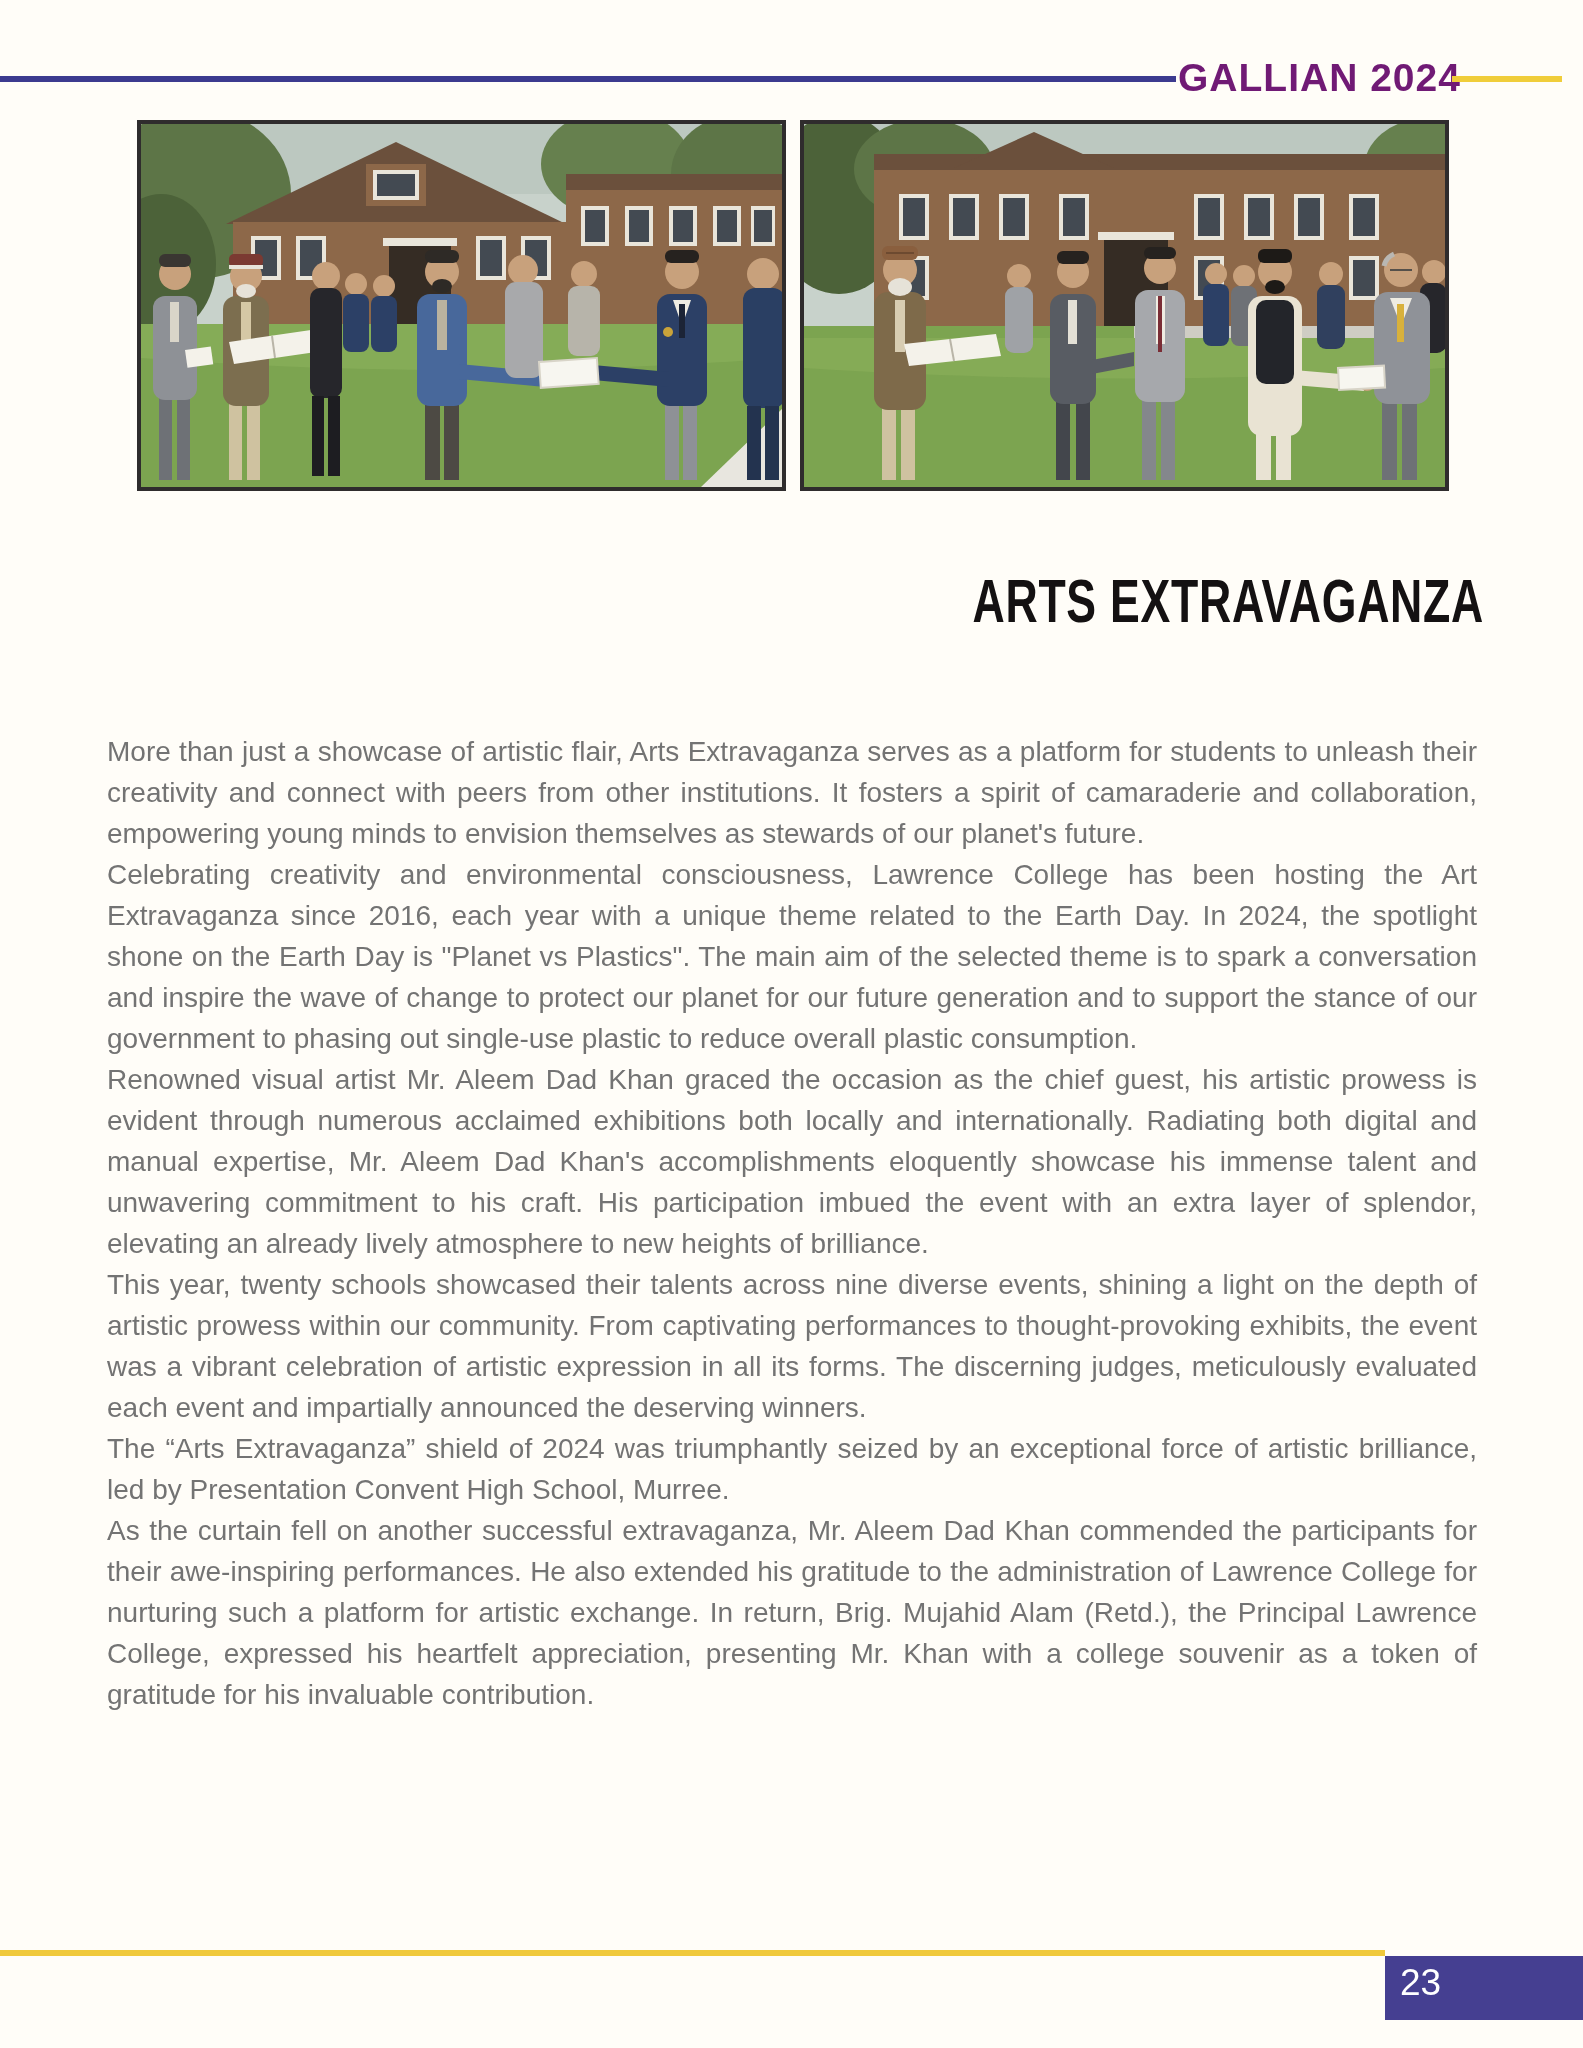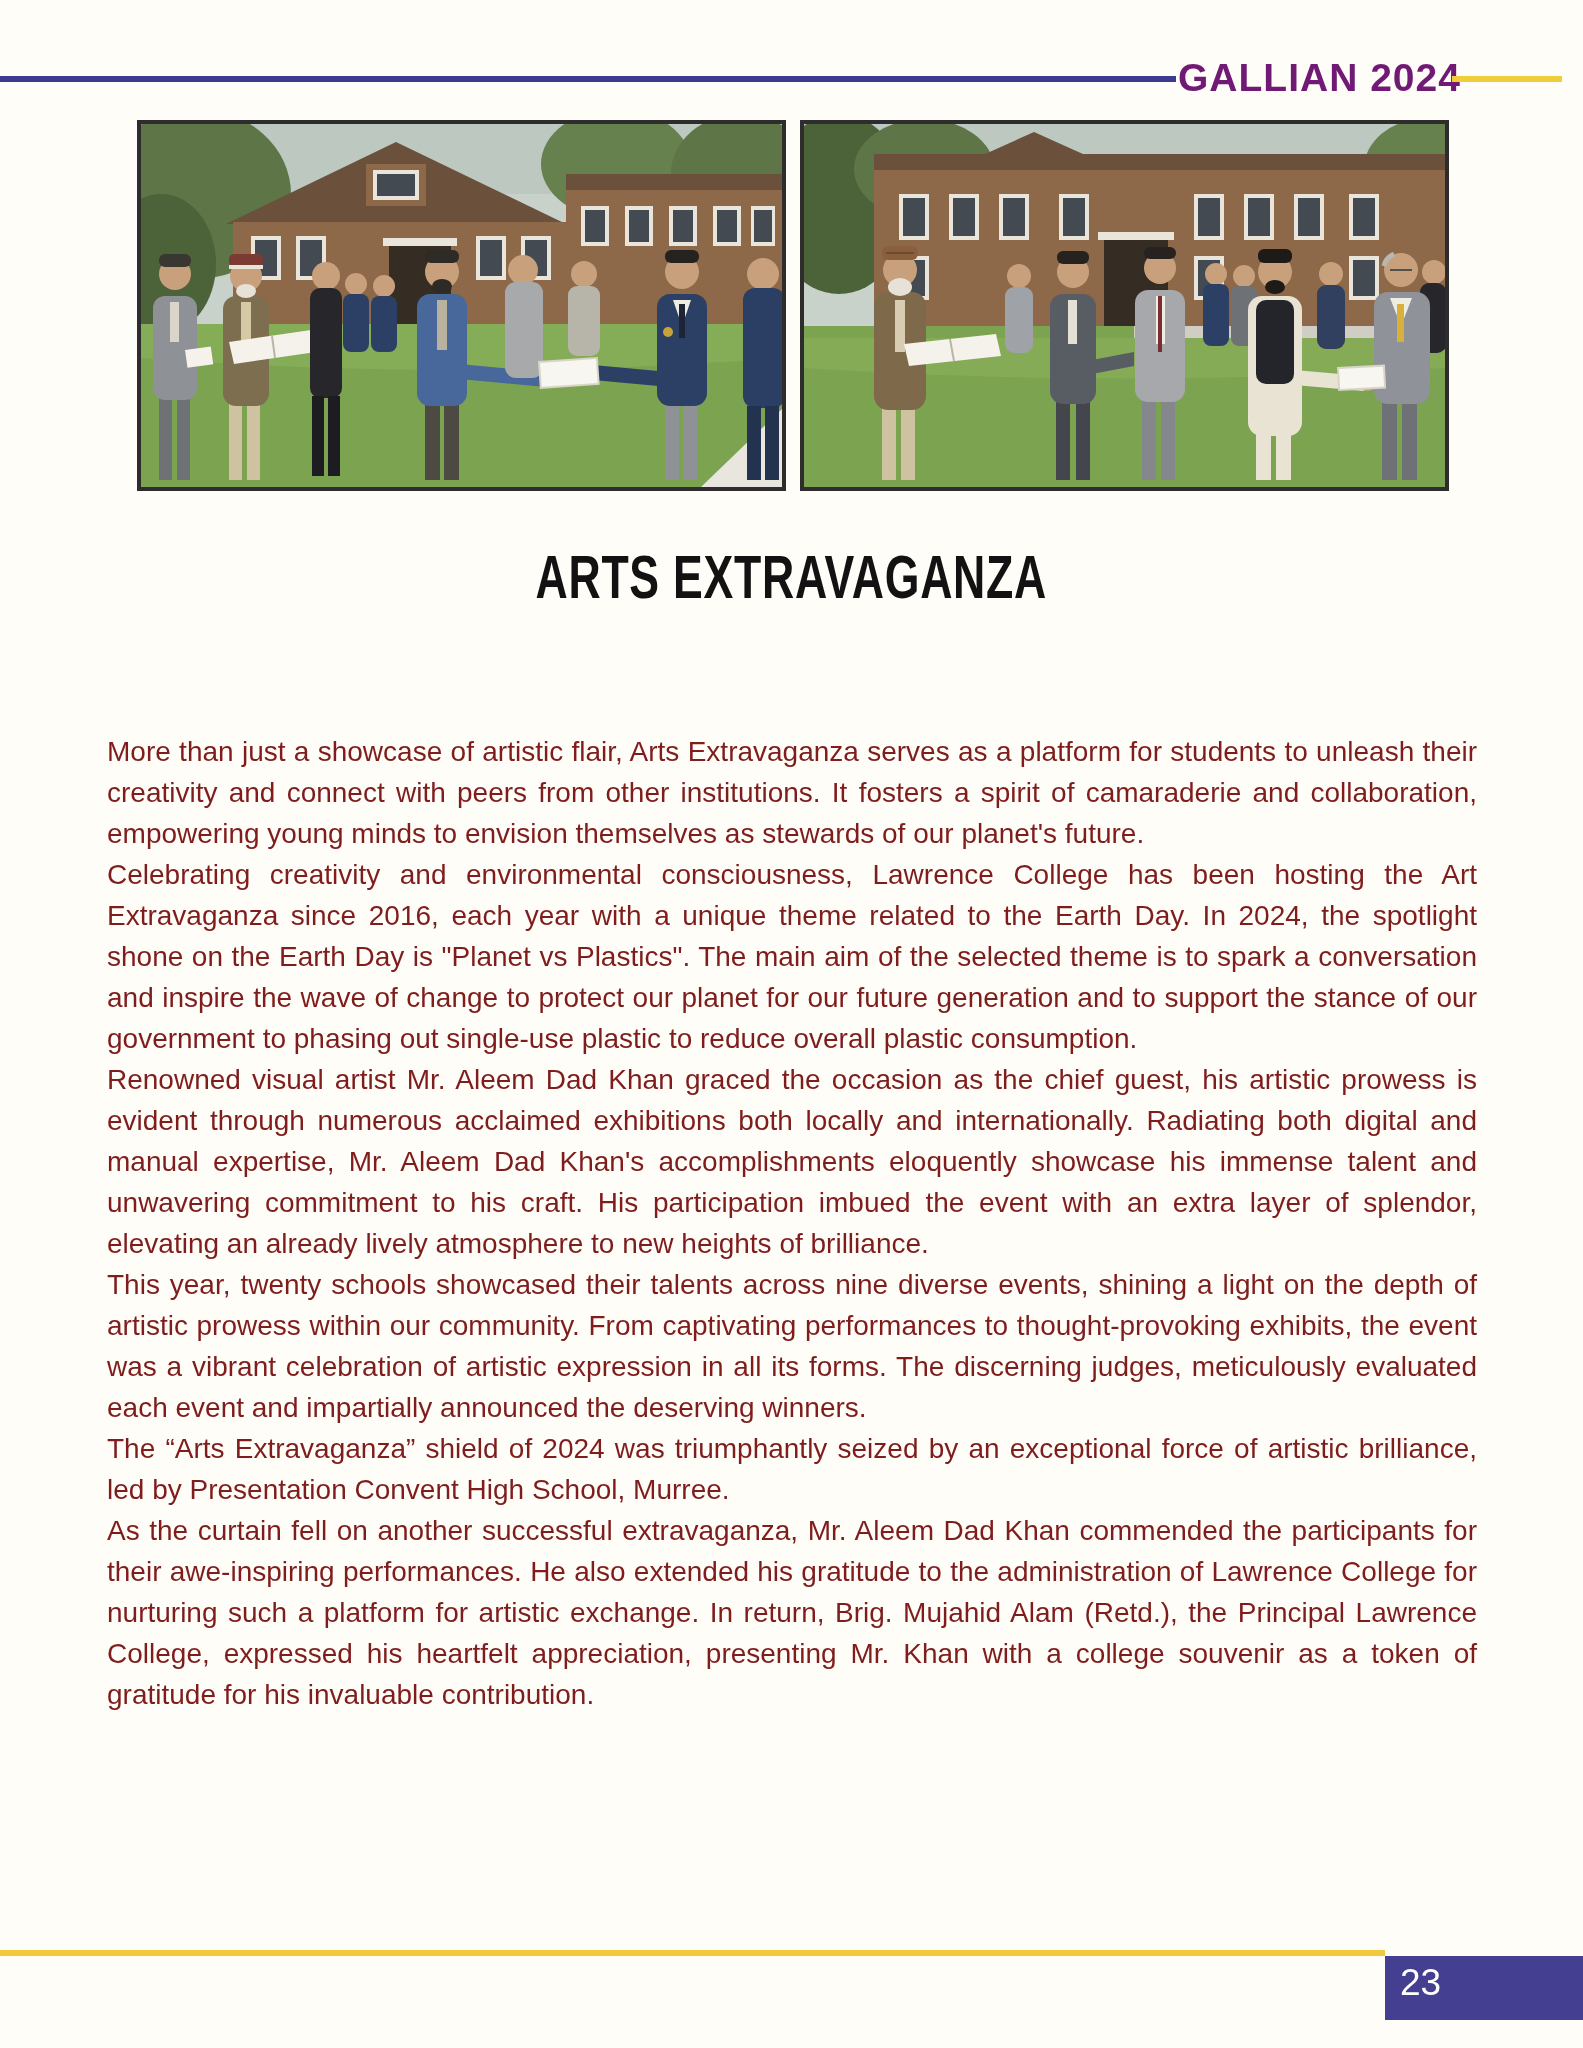--- a/index.html
+++ b/index.html
@@ -29,21 +29,21 @@
     display:inline-block;font-size:62px;font-weight:bold;letter-spacing:1px;
     transform:scaleX(.72);transform-origin:50% 50%;white-space:nowrap;color:#141112;
   }
   .art-sub{
     display:inline-block;font-size:40px;font-weight:bold;letter-spacing:0;
     transform:scaleX(.76);transform-origin:50% 50%;white-space:nowrap;color:#141112;
   }
   
   .body-text{
     position:absolute;left:107px;top:731px;width:1370px;
-    font-size:28px;line-height:41px;text-align:justify;color:#7f1d1d;
+    font-size:28px;line-height:41px;text-align:justify;color:#737373;
   }
   .body-text p{margin:0;}
   
   .foot-rule{position:absolute;left:0;top:1950px;width:1385px;height:6px;background:#f0c93c;}
   .page-badge{
     position:absolute;left:1385px;top:1956px;width:198px;height:64px;background:#453f91;
   }
   .page-num{margin:6px 0 0 15px;font-size:37px;color:#ffffff;font-weight:normal;}
 </style>
 </head>
@@ -300,21 +300,21 @@
           <line x1="586" y1="146" x2="608" y2="146" stroke="#55504a" stroke-width="2"></line>
           <polygon points="582,252 548,248 548,262 582,266" fill="#8f9298"></polygon>
           <circle cx="545" cy="255" r="8" fill="#c8a17c"></circle>
         </g>
 
         <rect x="534" y="244" width="46" height="22" fill="#f7f6f0" stroke="#d8d4c8" stroke-width="2" transform="rotate(-3 534 244)"></rect>
       </g>
     </svg>
   </div>
 
-  <div class="title-wrap" style="top:546px;">
+  <div class="title-wrap" style="top:570px;text-align:right;">
     <span class="art-title">ARTS EXTRAVAGANZA</span>
   </div>
 
   <div class="body-text">
     <p>More than just a showcase of artistic flair, Arts Extravaganza serves as a platform for students to unleash their creativity and connect with peers from other institutions. It fosters a spirit of camaraderie and collaboration, empowering young minds to envision themselves as stewards of our planet's future.</p>
     <p>Celebrating creativity and environmental consciousness, Lawrence College has been hosting the Art Extravaganza since 2016, each year with a unique theme related to the Earth Day. In 2024, the spotlight shone on the Earth Day is "Planet vs Plastics". The main aim of the selected theme is to spark a conversation and inspire the wave of change to protect our planet for our future generation and to support the stance of our government to phasing out single-use plastic to reduce overall plastic consumption.</p>
     <p>Renowned visual artist Mr. Aleem Dad Khan graced the occasion as the chief guest, his artistic prowess is evident through numerous acclaimed exhibitions both locally and internationally. Radiating both digital and manual expertise, Mr. Aleem Dad Khan's accomplishments eloquently showcase his immense talent and unwavering commitment to his craft. His participation imbued the event with an extra layer of splendor, elevating an already lively atmosphere to new heights of brilliance.</p>
     <p>This year, twenty schools showcased their talents across nine diverse events, shining a light on the depth of artistic prowess within our community. From captivating performances to thought-provoking exhibits, the event was a vibrant celebration of artistic expression in all its forms. The discerning judges, meticulously evaluated each event and impartially announced the deserving winners.</p>
     <p>The “Arts Extravaganza” shield of 2024 was triumphantly seized by an exceptional force of artistic brilliance, led by Presentation Convent High School, Murree.</p>
     <p>As the curtain fell on another successful extravaganza, Mr. Aleem Dad Khan commended the participants for their awe-inspiring performances. He also extended his gratitude to the administration of Lawrence College for nurturing such a platform for artistic exchange. In return, Brig. Mujahid Alam (Retd.), the Principal Lawrence College, expressed his heartfelt appreciation, presenting Mr. Khan with a college souvenir as a token of gratitude for his invaluable contribution.</p>

